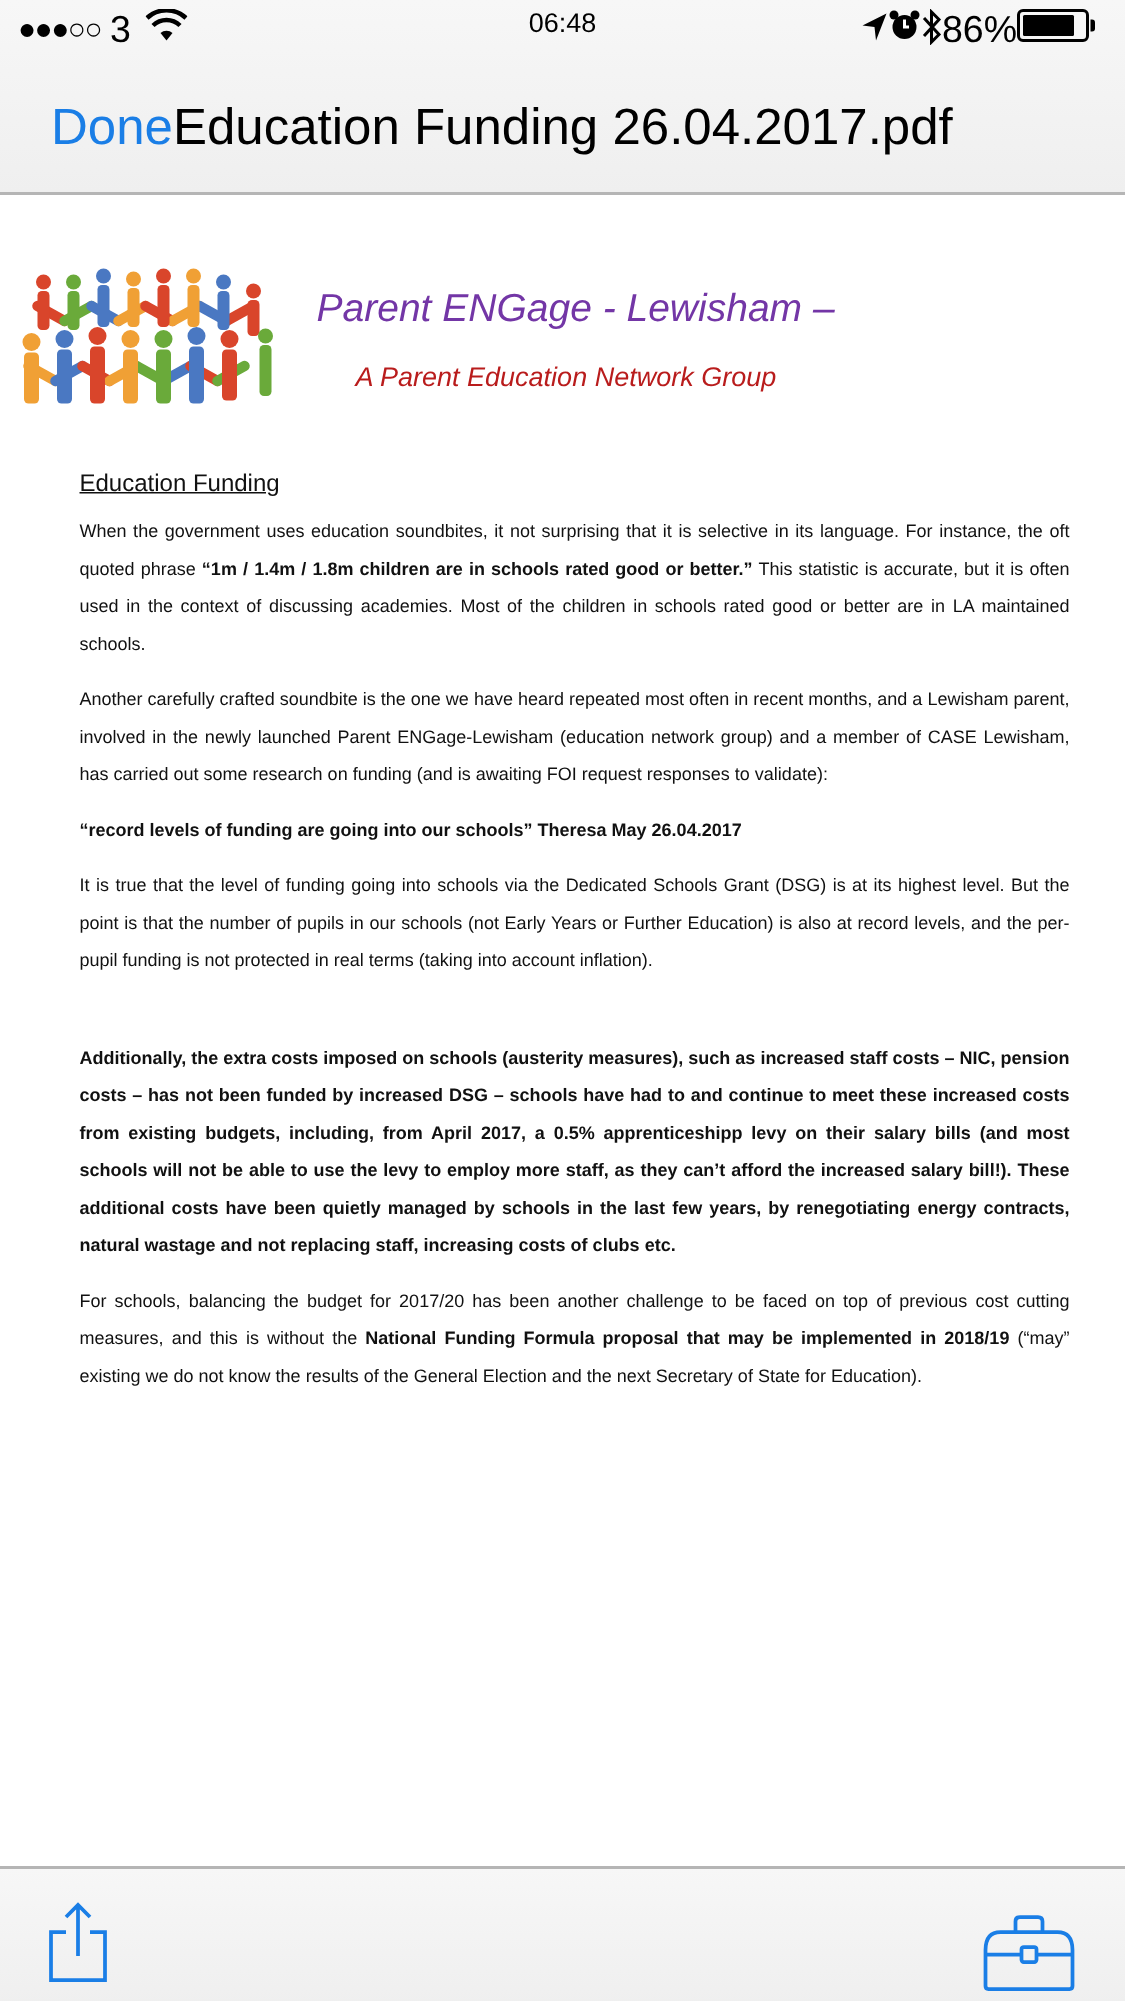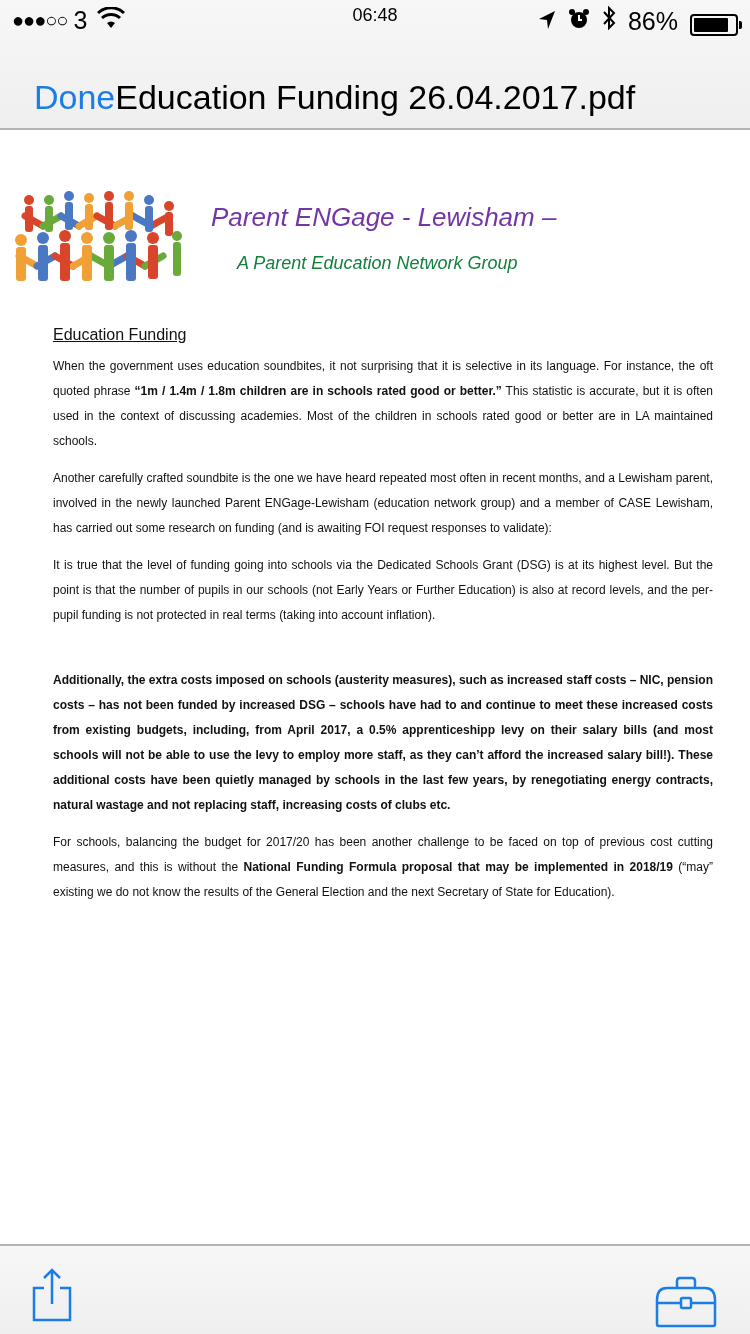--- a/index.html
+++ b/index.html
@@ -15,33 +15,33 @@
   }
   .status {
     position: absolute; left: 0; top: 0; width: 750px; height: 40px;
     font-size: 25px; color: #000;
   }
   .status .left { position: absolute; left: 12px; top: 6px; display: flex; align-items: center; }
   .dots { letter-spacing: -1px; font-size: 20px; }
   .status .carrier { margin-left: 6px; }
   .status .wifi { margin-left: 10px; }
   .status .time { position: absolute; left: 0; width: 750px; top: 5px; text-align: center; font-size: 18px; }
-  .status .right { position: absolute; right: 12px; top: 6px; display: flex; align-items: flex-end; gap: 12px; }
+  .status .right { position: absolute; right: 24px; top: 6px; display: flex; align-items: flex-start; }
   .battery { display: inline-block; width: 48px; height: 22px; border: 2px solid #000; border-radius: 4px; position: relative; box-sizing: border-box; padding: 2px; }
   .battery .fill { background: #000; height: 100%; border-radius: 1px; }
   .battery::after { content: ""; position: absolute; right: -6px; top: 5px; width: 3px; height: 8px; background: #000; border-radius: 0 2px 2px 0; }
-  .navrow { position: absolute; left: 0; top: 72px; width: 682px; height: 50px; display: flex; align-items: center; }
+  .navrow { position: absolute; left: 0; top: 60px; width: 682px; height: 50px; display: flex; align-items: center; }
   .done { color: #1a7ee6; font-size: 34px; margin-left: 34px; cursor: pointer; }
   .title { font-size: 34px; color: #000; }
 
-  .doc { position: absolute; left: 53px; top: 176px; width: 660px; color: #111; font-family: "Liberation Sans", sans-serif; }
+  .doc { position: absolute; left: 53px; top: 164px; width: 660px; color: #111; font-family: "Liberation Sans", sans-serif; }
   .header { position: relative; height: 130px; }
   .logo { position: absolute; left: -48px; top: 10px; width: 195px; height: 110px; }
   .brand { position: absolute; left: 158px; top: 26px; color: #7336a6; font-style: italic; font-size: 26px; }
-  .tagline { position: absolute; left: 184px; top: 77px; color: #15803d; font-style: italic; font-size: 18px; }
+  .tagline { position: absolute; left: 184px; top: 77px; color: #b91c1c; font-style: italic; font-size: 18px; }
   .h { font-weight: normal; text-decoration: underline; font-size: 16px; margin: 20px 0 10px 0; }
   p { margin: 0 0 12px 0; font-size: 12px; line-height: 25px; text-align: justify; }
   p.gap { margin-top: 40px; font-weight: bold; }
   b { font-weight: bold; }
 
   .bottombar {
     position: absolute; left: 0; top: 1244px; width: 750px; height: 90px;
     background: linear-gradient(#f7f7f7, #efefef);
     border-top: 2px solid #b5b5b5;
   }
@@ -155,20 +155,21 @@
     <div class="brand">Parent ENGage - Lewisham –</div>
     <div class="tagline">A Parent Education Network Group</div>
   </div>
 
   <div class="h">Education Funding</div>
 
   <p><span>When the government uses education soundbites, it not surprising that it is selective in its language.  For instance, the oft quoted phrase </span><b>“1m / 1.4m / 1.8m children are in schools rated good or better.”</b><span>  This statistic is accurate, but it is often used in the context of discussing academies.  Most of the children in schools rated good or better are in LA maintained schools.</span></p>
 
   <p>Another carefully crafted soundbite is the one we have heard repeated most often in recent months, and a Lewisham parent, involved in the newly launched Parent ENGage-Lewisham (education network group) and a member of CASE Lewisham, has carried out some research on funding (and is awaiting FOI request responses to validate):</p>
 
+  <p><b>“record levels of funding are going into our schools” Theresa May 26.04.2017</b></p>
 
   <p>It is true that the level of funding going into schools via the Dedicated Schools Grant (DSG) is at its highest level.  But the point is that the number of pupils in our schools (not Early Years or Further Education) is also at record levels, and the per-pupil funding is not protected in real terms (taking into account inflation).</p>
 
   <p class="gap">Additionally, the extra costs imposed on schools (austerity measures), such as increased staff costs – NIC, pension costs – has not been funded by increased DSG – schools have had to and continue to meet these increased costs from existing budgets, including, from April 2017, a 0.5% apprenticeshipp levy on their salary bills (and most schools will not be able to use the levy to employ more staff, as they can’t afford the increased salary bill!).  These additional costs have been quietly managed by schools in the last few years, by renegotiating energy contracts, natural wastage and not replacing staff, increasing costs of clubs etc.</p>
 
   <p><span>For schools, balancing the budget for 2017/20 has been another challenge to be faced on top of previous cost cutting measures, and this is without the </span><b>National Funding Formula proposal that may be implemented in 2018/19</b><span> (“may” existing we do not know the results of the General Election and the next Secretary of State for Education).</span></p>
 </div>
 
 <div class="bottombar">
   <svg class="share" viewBox="0 0 44 56">

